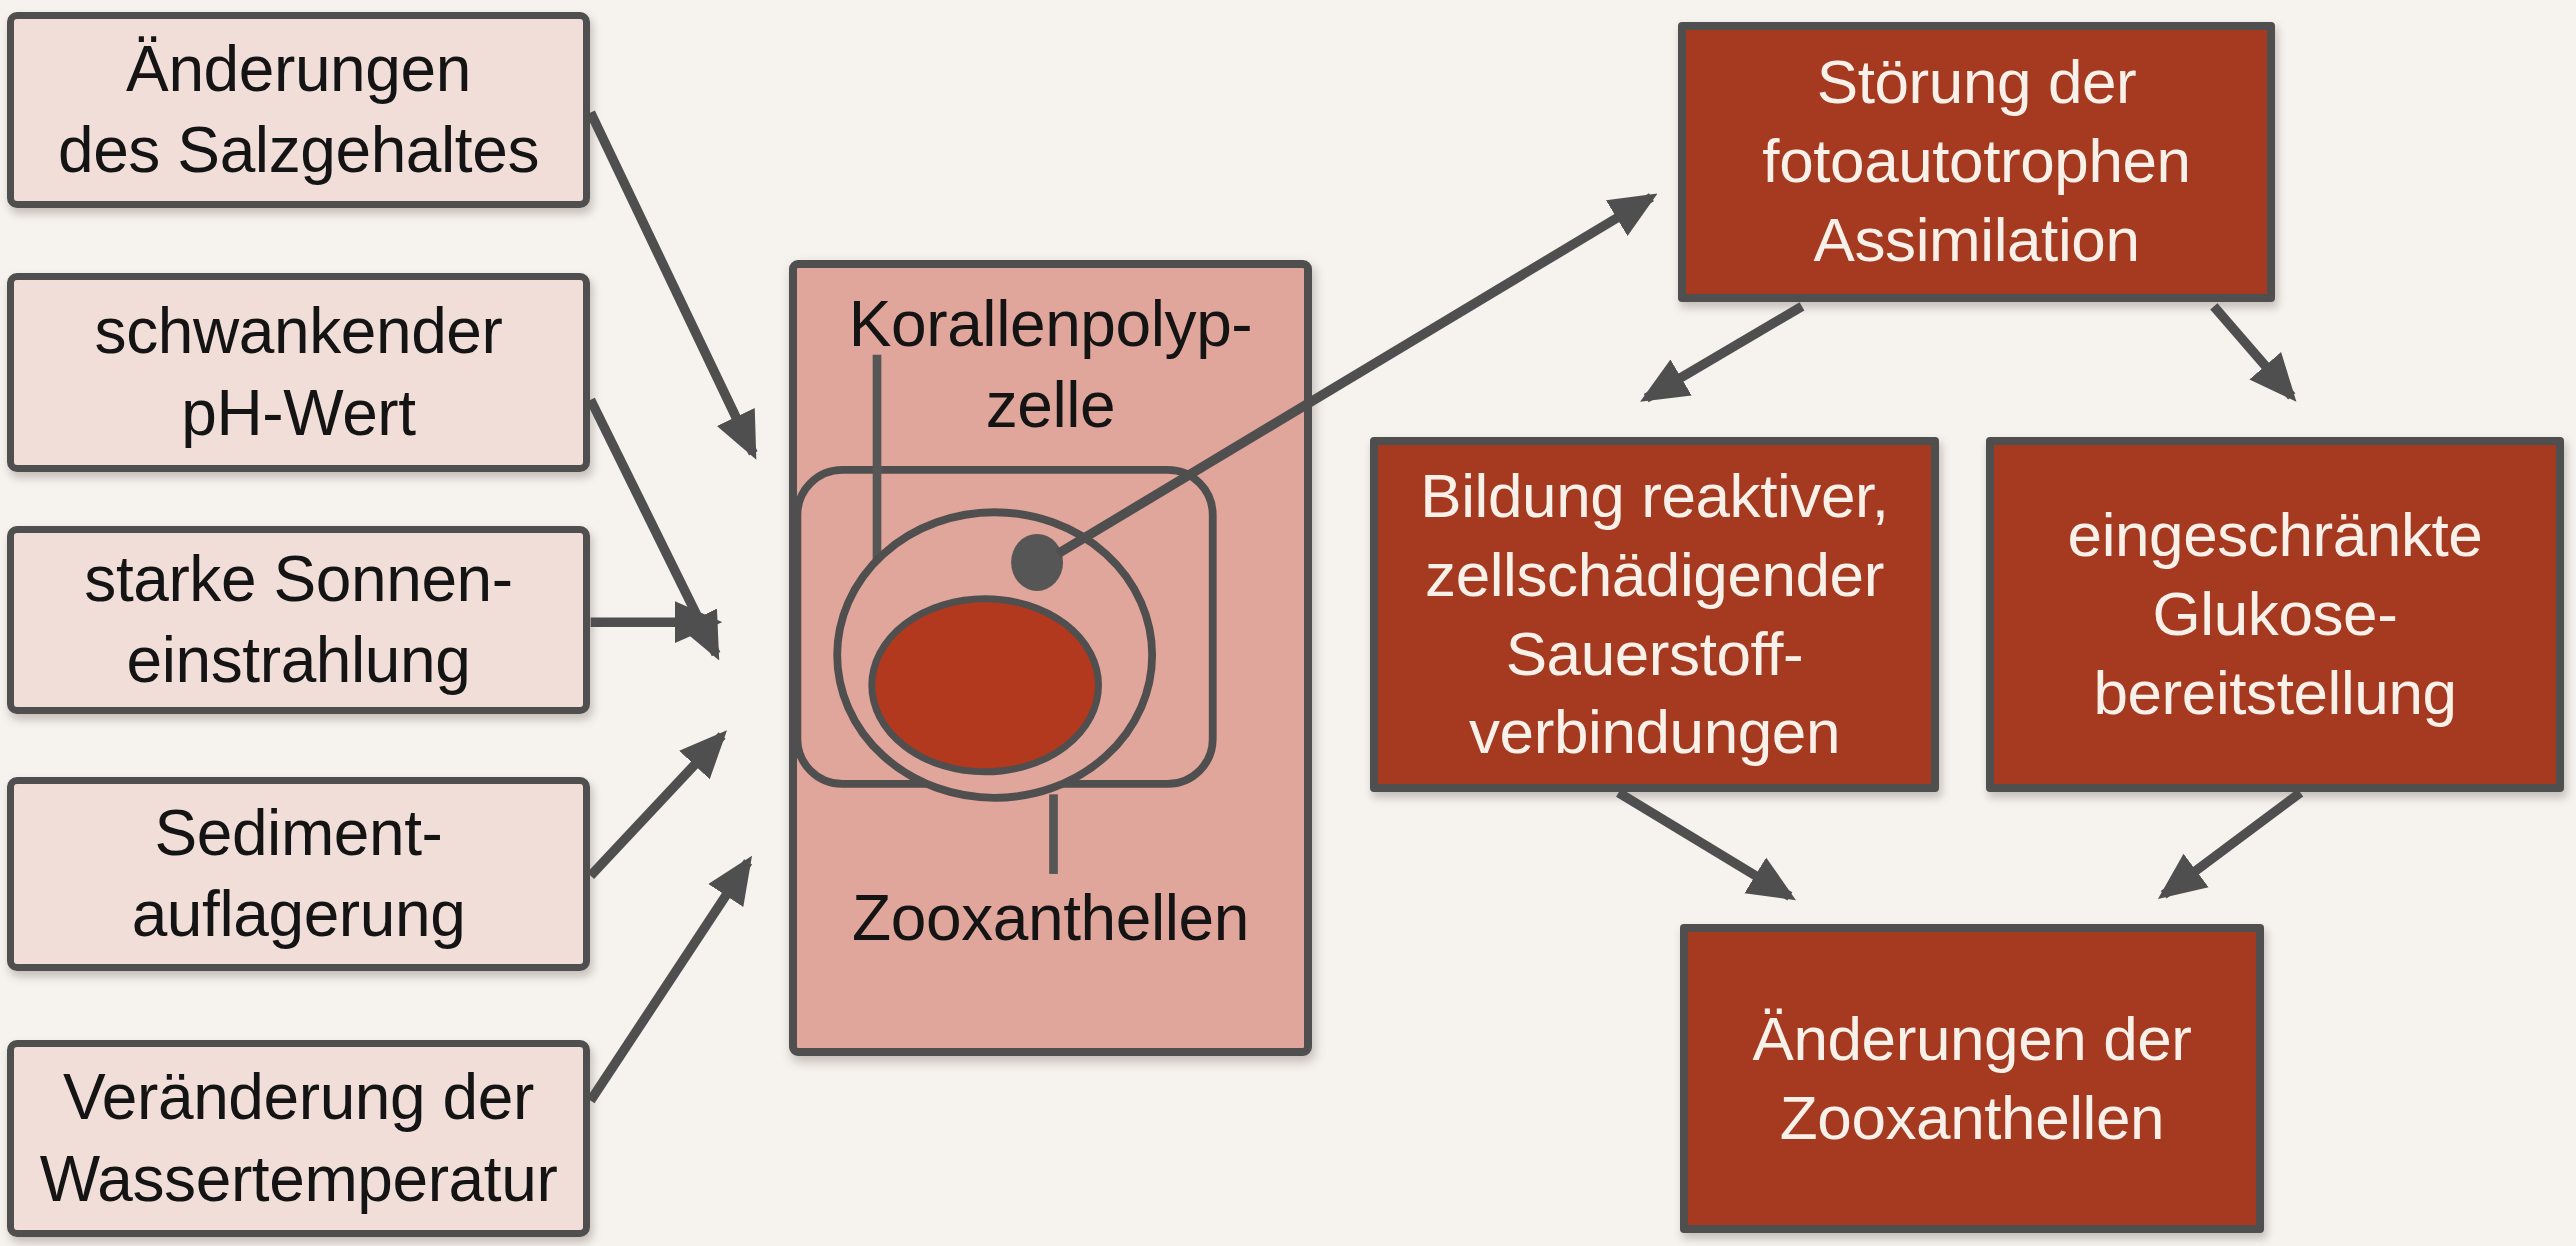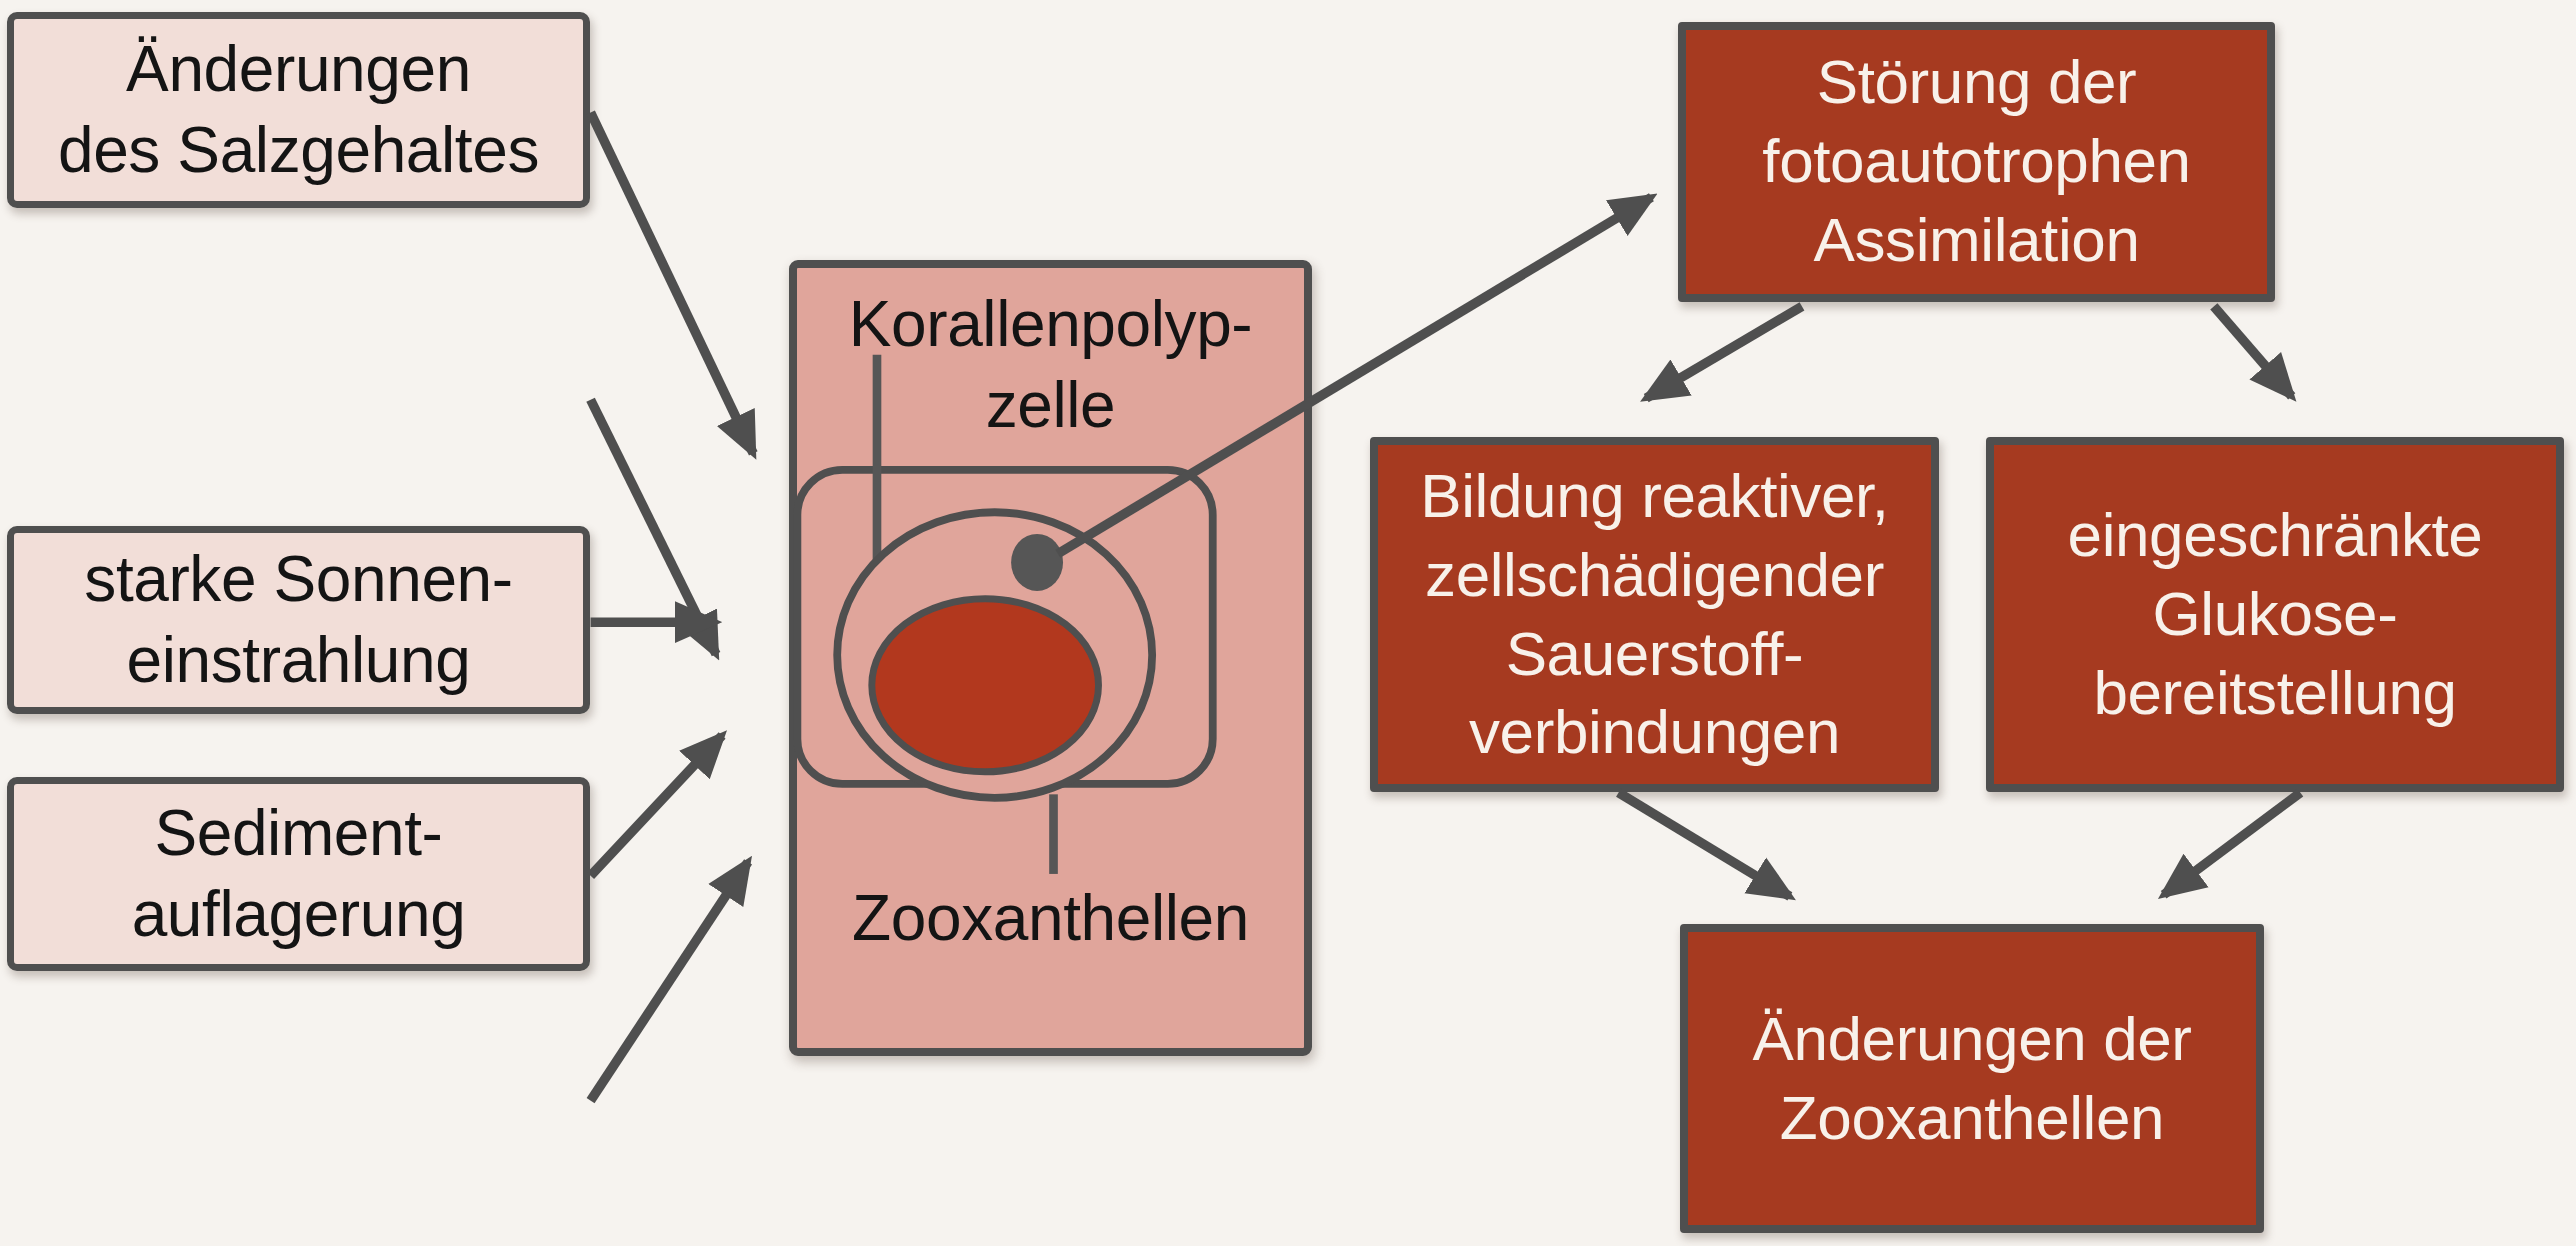--- a/index.html
+++ b/index.html
@@ -81,27 +81,35 @@
 </style>
 </head>
 <body>
 
 <div class="canvas">
 
   <div class="box cause" id="cause-salinity">
     <span class="label">Änderungen
 des Salzgehaltes</span>
   </div>
+  <div class="box cause" id="cause-ph">
+    <span class="label">schwankender
+pH-Wert</span>
+  </div>
   <div class="box cause" id="cause-sun">
     <span class="label">starke Sonnen-
 einstrahlung</span>
   </div>
   <div class="box cause" id="cause-sediment">
     <span class="label">Sediment-
 auflagerung</span>
+  </div>
+  <div class="box cause" id="cause-temperature">
+    <span class="label">Veränderung der
+Wassertemperatur</span>
   </div>
 
   <div class="cell">
     <div class="cell-title">Korallenpolyp-
 zelle</div>
     <div class="organelle-label">Zooxanthellen</div>
   </div>
 
   <div class="box effect" id="effect-assimilation">
     <span class="label">Störung der

